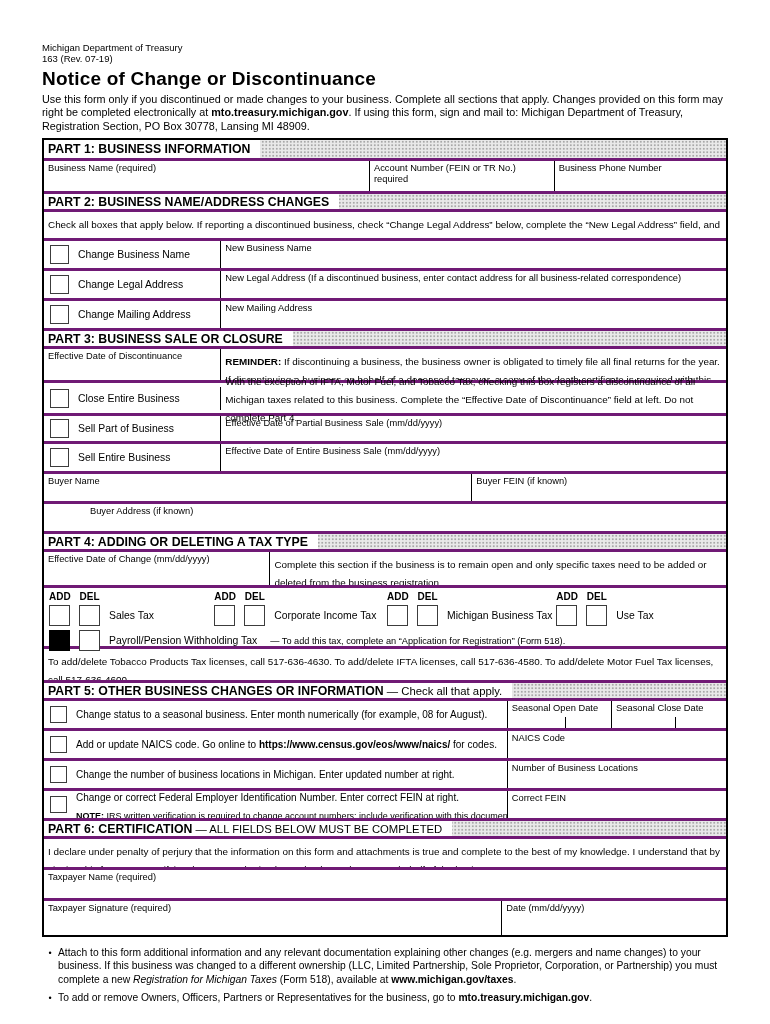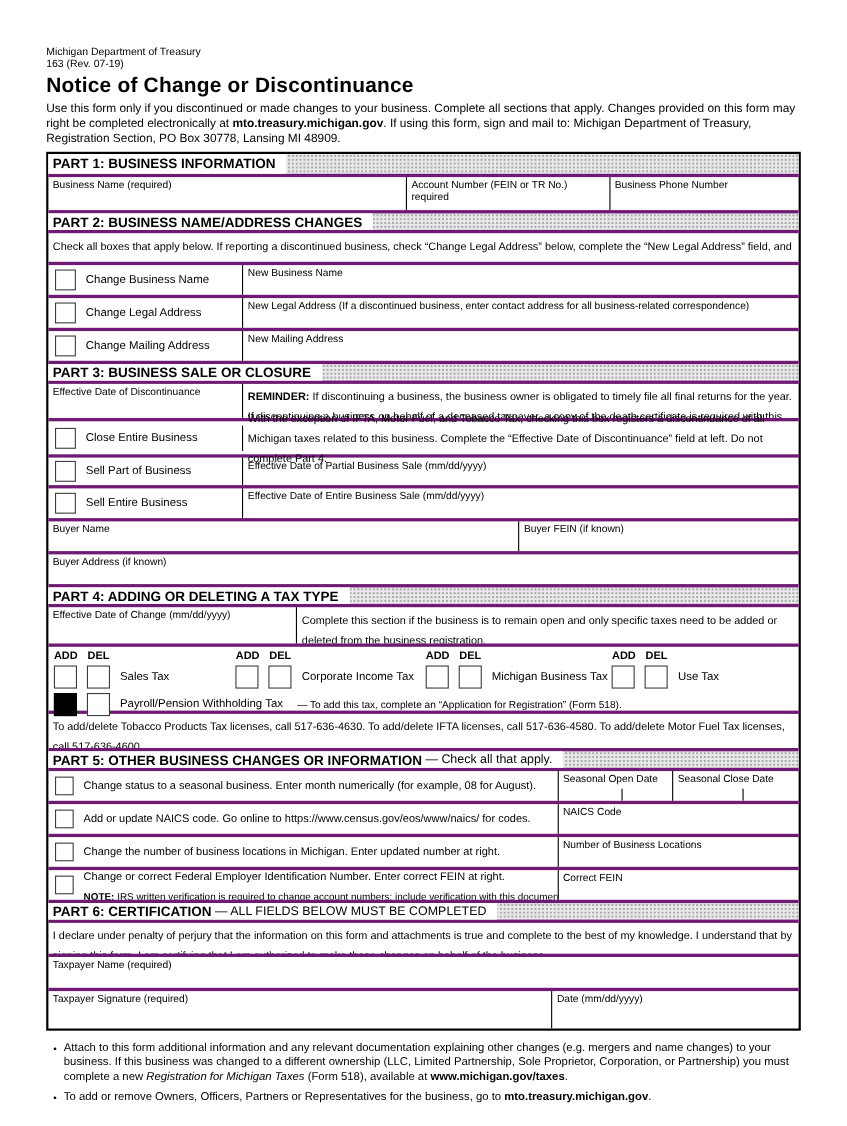--- a/index.html
+++ b/index.html
@@ -57,21 +57,21 @@
 
   
   .r-p1 { height: 33px; }
   .r-p2i { height: 29px; }
   .r-p2 { height: 30px; }
   .r-p3a { height: 34px; }
   .r-p3b { height: 33px; align-items: center; }
   .r-p3c { height: 28px; }
   .r-p3d { height: 30px; }
   .r-buyer { height: 30px; }
-  .r-buyeraddr { height: 30px; }
+  .r-buyeraddr { height: 30px; padding-left: 42px; }
   .r-p4a { height: 36px; }
   .r-taxes { height: 61px; justify-content: flex-end; }
   .r-lic { height: 34px; }
   .r-p5 { height: 30px; }
   .r-decl { height: 31px; }
   .r-cert1 { height: 31px; }
   .r-cert2 { height: 37px; }
 
   
   .w-busname { width: 47.8%; } .w-acct { width: 27.1%; } .w-phone { width: 25.1%; }
@@ -89,21 +89,21 @@
   .taxcol.c1 { width: 24.6%; } .taxcol.c2 { width: 25.7%; }
   .taxcol.c3 { width: 25.2%; } .taxcol.c4 { width: 24.5%; }
   .adh { display: flex; gap: 9px; margin-bottom: 3px; }
   .adh span { width: 21px; text-align: center; font-weight: bold; font-size: 10px; white-space: nowrap; }
   .taxrow { display: flex; align-items: center; gap: 9px; }
   .payroll { margin-top: 4px; }
   .paynote { font-size: 9.2px; white-space: nowrap; margin-left: 4px; }
 
   
   .p5text { font-size: 10px; white-space: nowrap; overflow: hidden; }
-  .p5text b { font-weight: normal; }
+  .p5text b { font-weight: bold; }
   .p5note { font-size: 9px; line-height: 10.5px; white-space: nowrap; }
   .p5main { font-size: 10px; line-height: 12px; white-space: nowrap; }
   .tick { position: absolute; bottom: 0; left: 55%; height: 11px; width: 0; border-left: 1px solid #000; }
 
   
   .notes { margin-top: 9px; font-size: 10.3px; line-height: 13.2px; }
   .bullet { display: flex; margin-bottom: 5px; }
   .bullet .dot { width: 16px; flex: none; text-align: center; font-size: 9px; padding-top: 1px; }
   .bullet i { font-style: italic; }
   .bullet b { font-weight: bold; }

